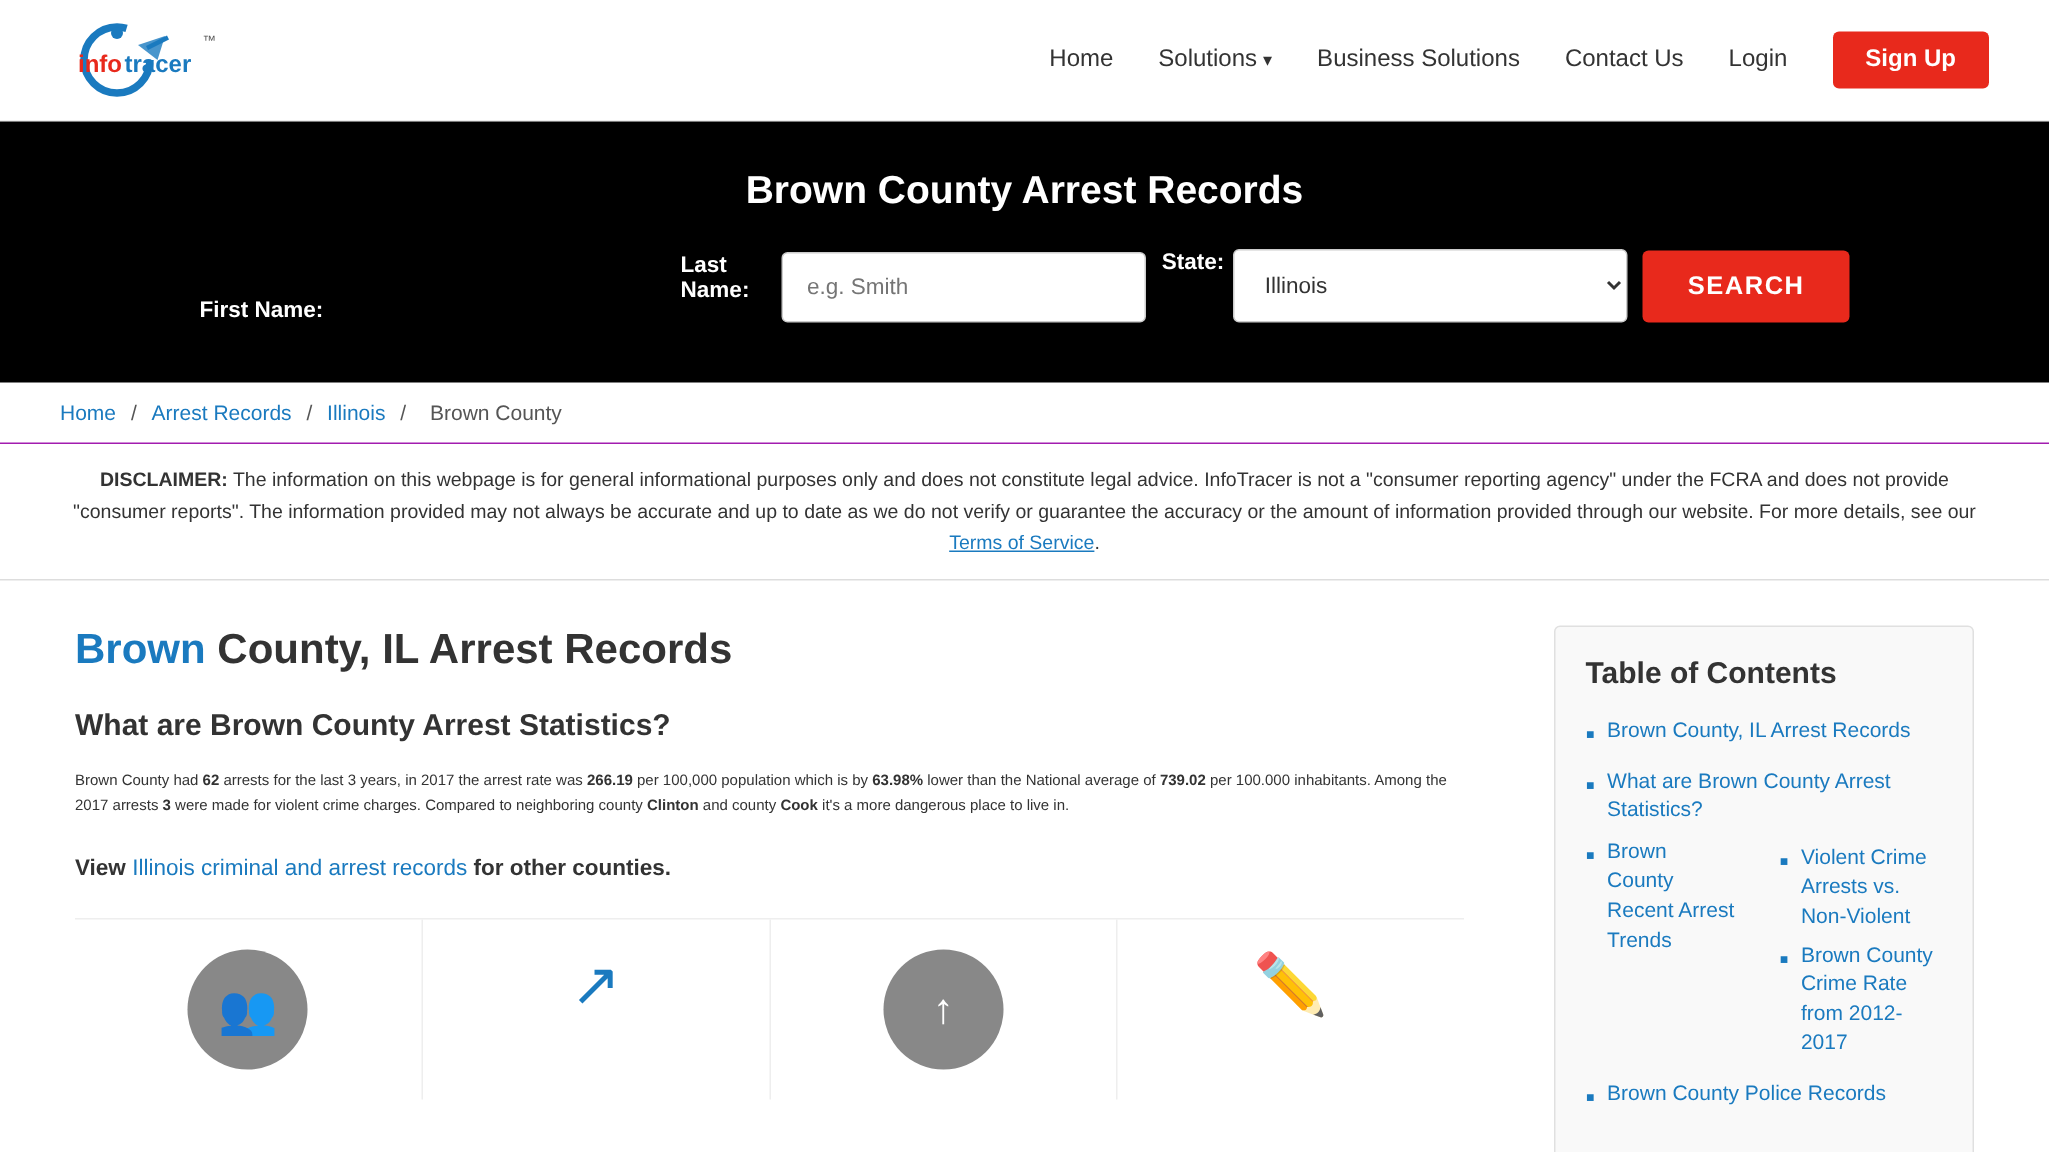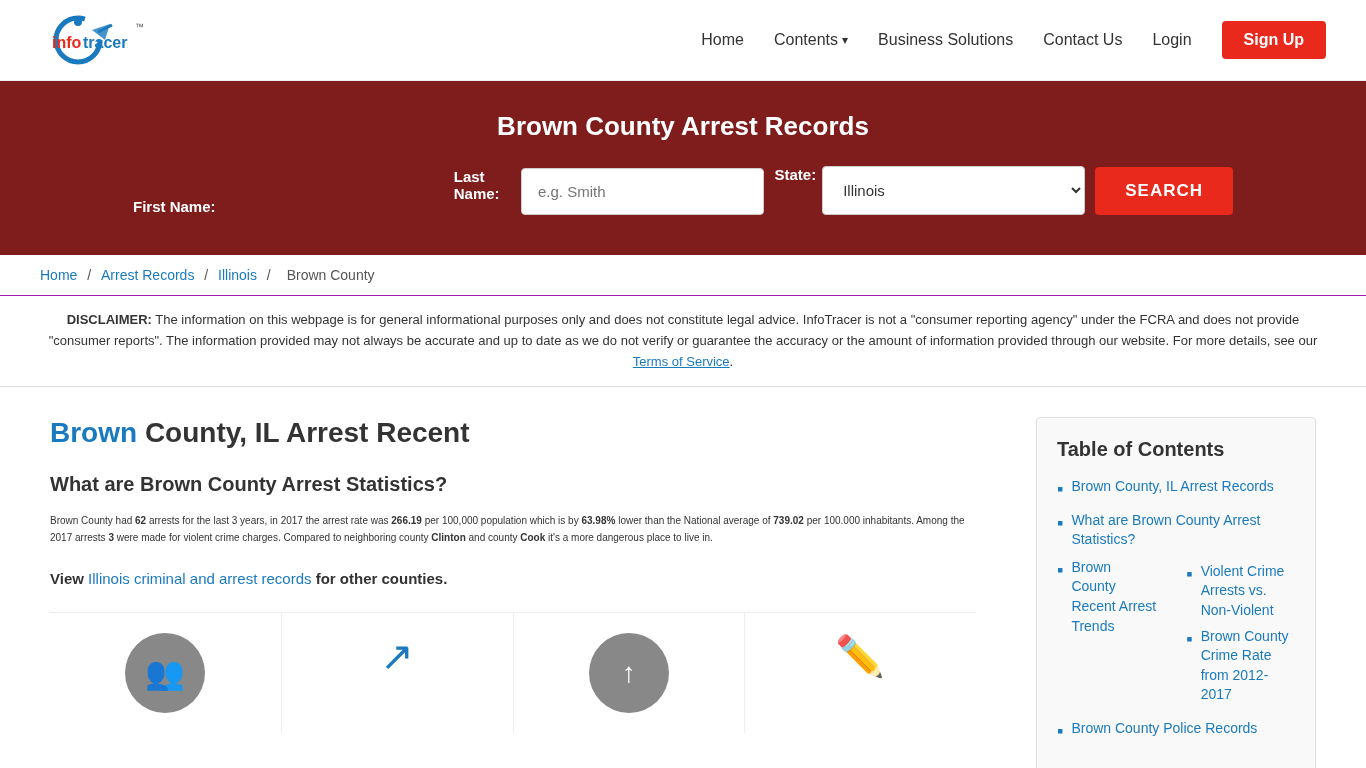--- a/index.html
+++ b/index.html
@@ -52,21 +52,21 @@
       border: none;
       padding: 10px 22px;
       font-size: 16px;
       font-weight: 700;
       border-radius: 4px;
       cursor: pointer;
     }
 
     
     .hero {
-      background: #7f1d1d;
+      background: #000000;
       padding: 30px 60px 40px;
     }
     .hero-title {
       text-align: center;
       color: #fff;
       font-size: 26px;
       font-weight: 700;
       margin-bottom: 24px;
     }
     .search-form {
@@ -286,21 +286,21 @@
       <line x1="58" y1="22" x2="72" y2="15" stroke="#1a7abf" stroke-width="3"></line>
 
       <text x="12" y="38" font-family="Arial" font-weight="700" font-size="16" fill="#e8291c">info</text>
       <text x="43" y="38" font-family="Arial" font-weight="700" font-size="16" fill="#1a7abf">tracer</text>
       <text x="95" y="20" font-family="Arial" font-size="9" fill="#555">™</text>
     </svg>
   </div>
   <nav class="nav">
     <a class="nav-link" href="#">Home</a>
     <div class="nav-searches">
-      <a class="nav-link" href="#">Contents</a>
+      <a class="nav-link" href="#">Solutions</a>
       <span class="chevron">▾</span>
     </div>
     <a class="nav-link" href="#">Business Solutions</a>
     <a class="nav-link" href="#">Contact Us</a>
     <a class="nav-login" href="#">Login</a>
     <button class="btn-signup">Sign Up</button>
   </nav>
 </header>
 
 <section class="hero">
@@ -336,21 +336,21 @@
     <strong>DISCLAIMER:</strong>
     <span> The information on this webpage is for general informational purposes only and does not constitute legal advice. InfoTracer is not a "consumer reporting agency" under the FCRA and does not provide "consumer reports". The information provided may not always be accurate and up to date as we do not verify or guarantee the accuracy or the amount of information provided through our website. For more details, see our </span>
     <a href="#">Terms of Service</a><span>.</span>
   </p>
 </div>
 
 <div class="main-content">
 
   <article class="article">
     <h2 class="article-title">
-      <span class="highlight">Brown</span><span> County, IL Arrest Recent</span>
+      <span class="highlight">Brown</span><span> County, IL Arrest Records</span>
     </h2>
 
     <h3 class="section-title">What are Brown County Arrest Statistics?</h3>
 
     <p class="article-text">
       Brown County had <strong>62</strong> arrests for the last 3 years, in 2017 the arrest rate was <strong>266.19</strong> per 100,000 population which is by <strong>63.98%</strong> lower than the National average of <strong>739.02</strong> per 100.000 inhabitants. Among the 2017 arrests <strong>3</strong> were made for violent crime charges. Compared to neighboring county <strong>Clinton</strong> and county <strong>Cook</strong> it's a more dangerous place to live in.
     </p>
 
     <p class="article-link-text">
       <strong>View </strong><a href="#">Illinois criminal and arrest records</a><strong> for other counties.</strong>

